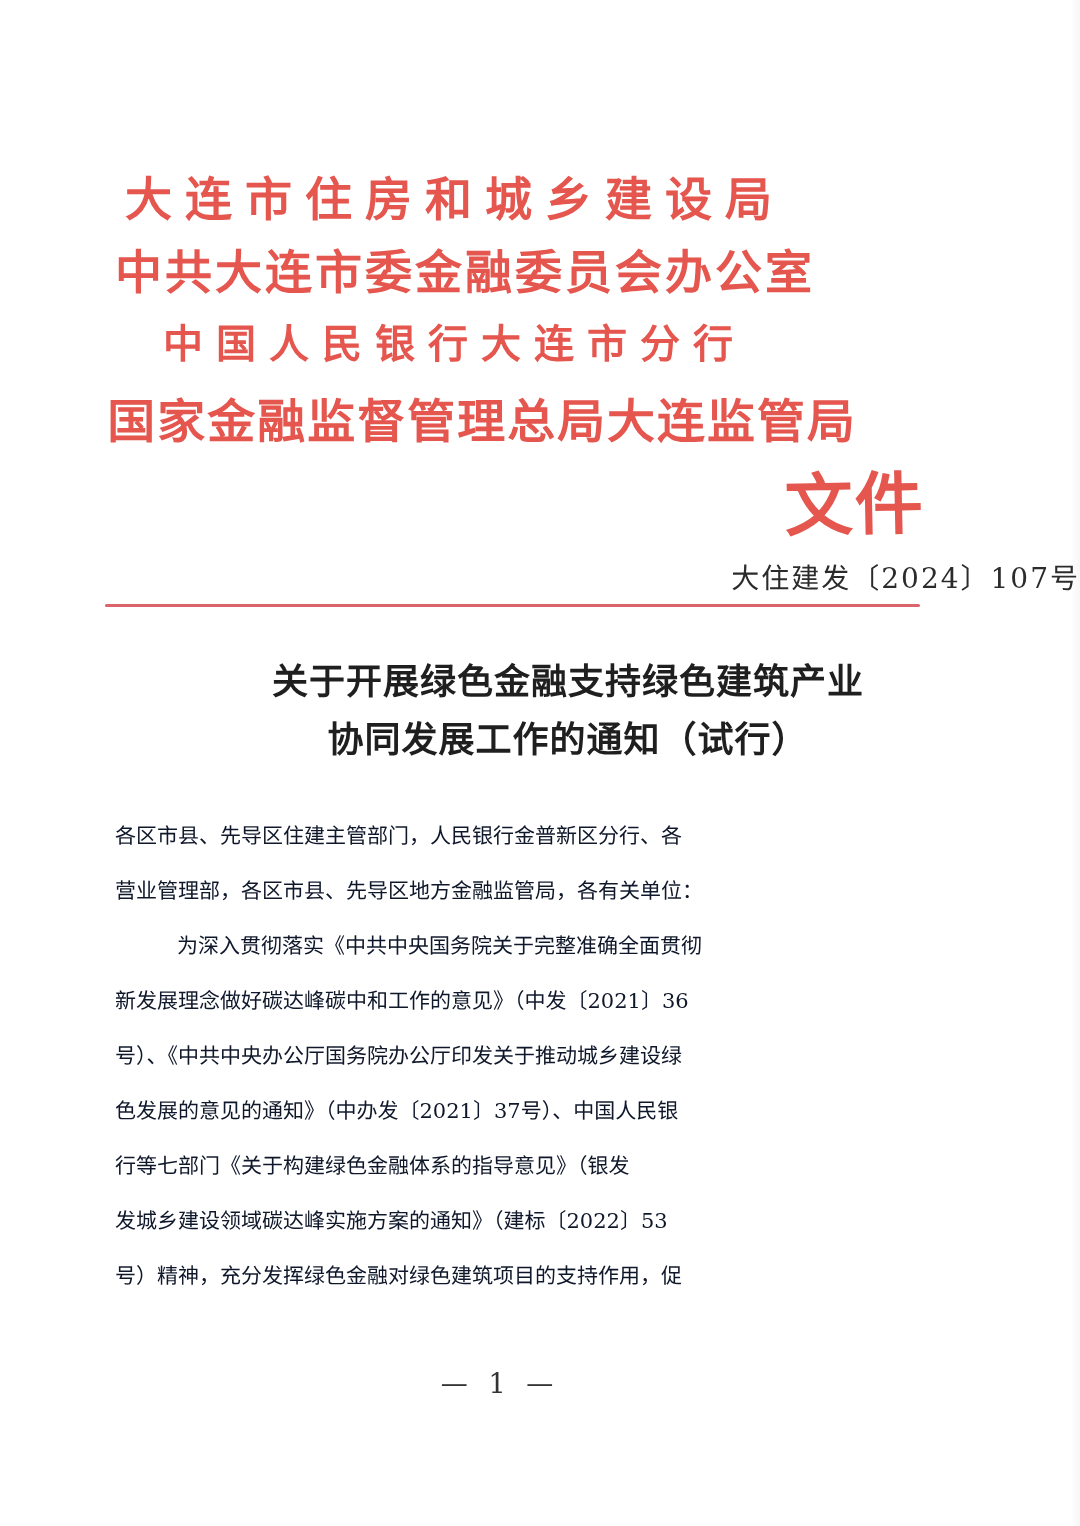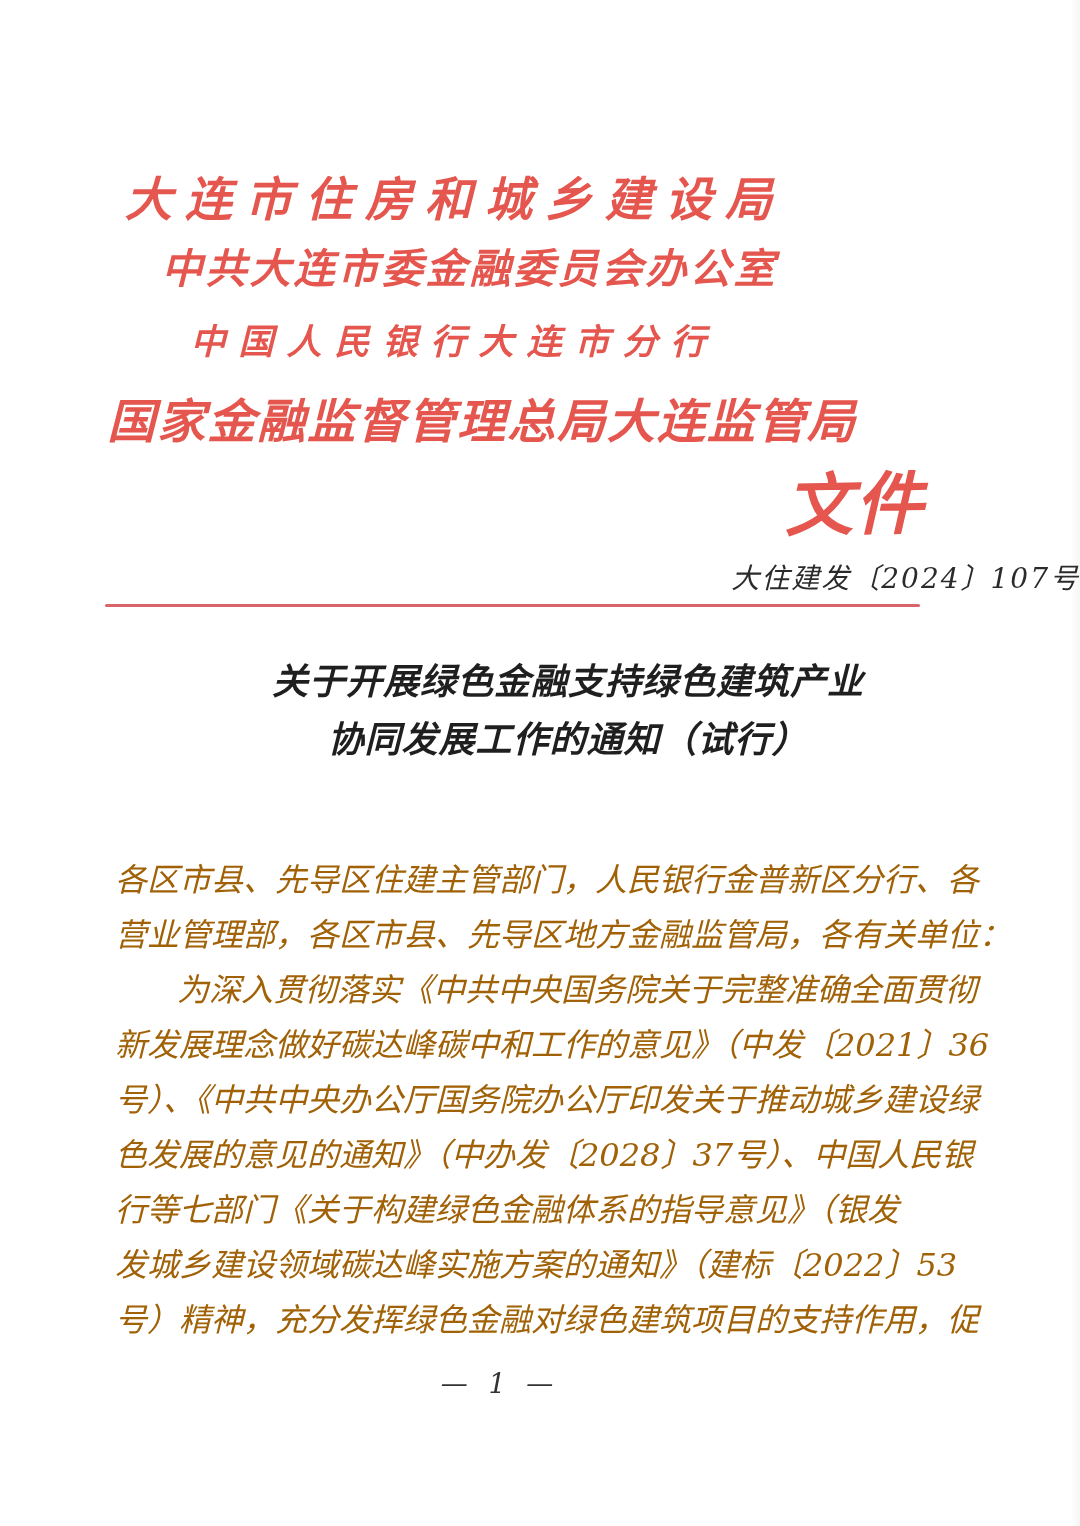--- a/index.html
+++ b/index.html
@@ -10,21 +10,20 @@
   }
 
   .page {
     position: relative;
     width: 1080px;
     height: 1526px;
     background: #ffffff;
     overflow: hidden;
     font-family: "DejaVu Serif", "Liberation Serif", serif;
     box-sizing: border-box;
-    font-style: italic;
   }
 
   
   .page-edge {
     position: absolute;
     top: 0;
     right: 0;
     width: 10px;
     height: 100%;
     background: linear-gradient(to right, rgba(0,0,0,0.0), rgba(0,0,0,0.035));
@@ -53,28 +52,27 @@
   }
 
   .agency-line.l1 {
     top: 0px;
     font-size: 47px;
     letter-spacing: 13px;
     text-indent: 13px;
   }
   .agency-line.l2 {
     top: 73px;
-    font-size: 41px;
+    font-size: 47px;
     letter-spacing: 3px;
     text-indent: 3px;
-    margin-left: 20px;
   }
   .agency-line.l3 {
     top: 148px;
-    font-size: 35px;
+    font-size: 40px;
     letter-spacing: 13px;
     text-indent: 13px;
   }
   .agency-line.l4 {
     top: 222px;
     font-size: 47px;
     letter-spacing: 2px;
     text-indent: 2px;
     font-weight: bold;
     transform: scaleX(1.02);
@@ -137,25 +135,25 @@
   }
   .doc-title .tl {
     display: block;
     white-space: nowrap;
   }
 
   
   .body-block {
     position: absolute;
     left: 115px;
-    top: 853px;
+    top: 809px;
     width: 808px;
-    color: #a16207;
-    font-family: "DejaVu Serif", "Liberation Serif", serif;
-    font-size: 32px;
+    color: #0f172a;
+    font-family: "DejaVu Serif", "Liberation Serif", serif;
+    font-size: 21px;
     line-height: 55px;
   }
 
   .body-line {
     white-space: nowrap;
     letter-spacing: 0px;
     height: 55px;
   }
   .body-line.indent {
     text-indent: 62px;
@@ -201,21 +199,21 @@
     <span class="tl">关于开展绿色金融支持绿色建筑产业</span>
     <span class="tl">协同发展工作的通知（试行）</span>
   </div>
 
   <div class="body-block">
     <div class="body-line">各区市县、先导区住建主管部门，人民银行金普新区分行、各</div>
     <div class="body-line">营业管理部，各区市县、先导区地方金融监管局，各有关单位：</div>
     <div class="body-line indent">为深入贯彻落实《中共中央国务院关于完整准确全面贯彻</div>
     <div class="body-line">新发展理念做好碳达峰碳中和工作的意见》（中发〔2021〕36</div>
     <div class="body-line">号）、《中共中央办公厅国务院办公厅印发关于推动城乡建设绿</div>
-    <div class="body-line">色发展的意见的通知》（中办发〔2028〕37号）、中国人民银</div>
+    <div class="body-line">色发展的意见的通知》（中办发〔2021〕37号）、中国人民银</div>
     <div class="body-line">行等七部门《关于构建绿色金融体系的指导意见》（银发</div>
     <div class="body-line">发城乡建设领域碳达峰实施方案的通知》（建标〔2022〕53</div>
     <div class="body-line">号）精神，充分发挥绿色金融对绿色建筑项目的支持作用，促</div>
   </div>
 
   <div class="page-number">— 1 —</div>
 
 </div>
 
 </body></html>

